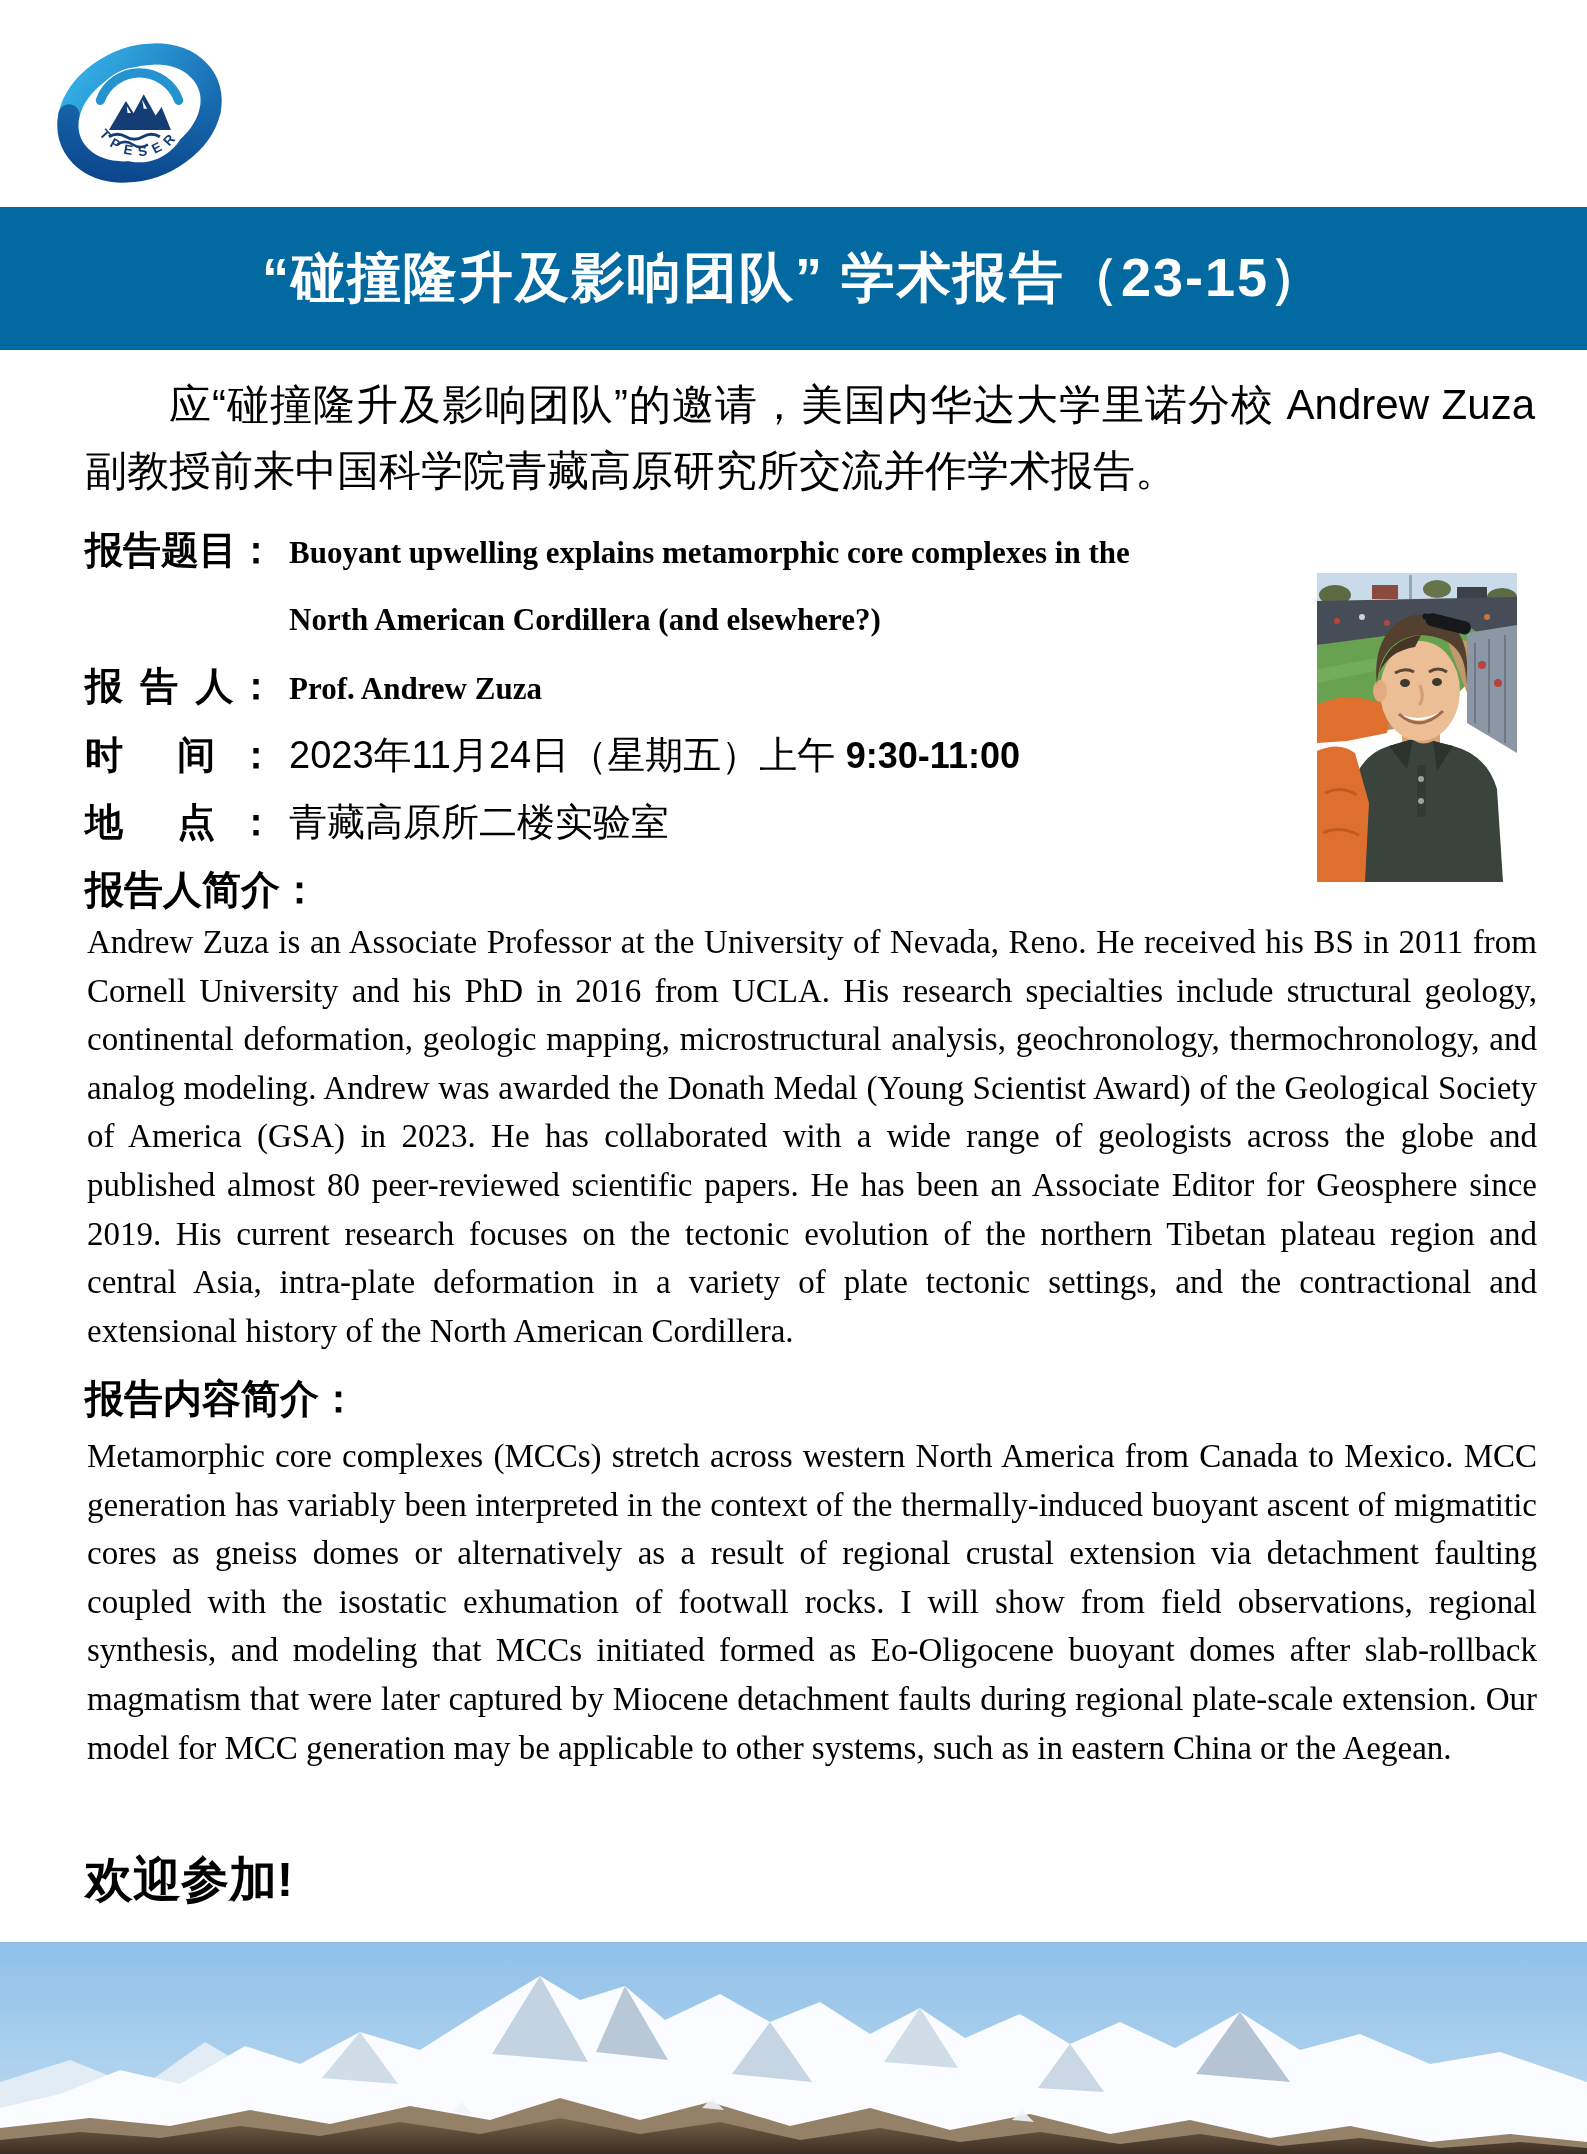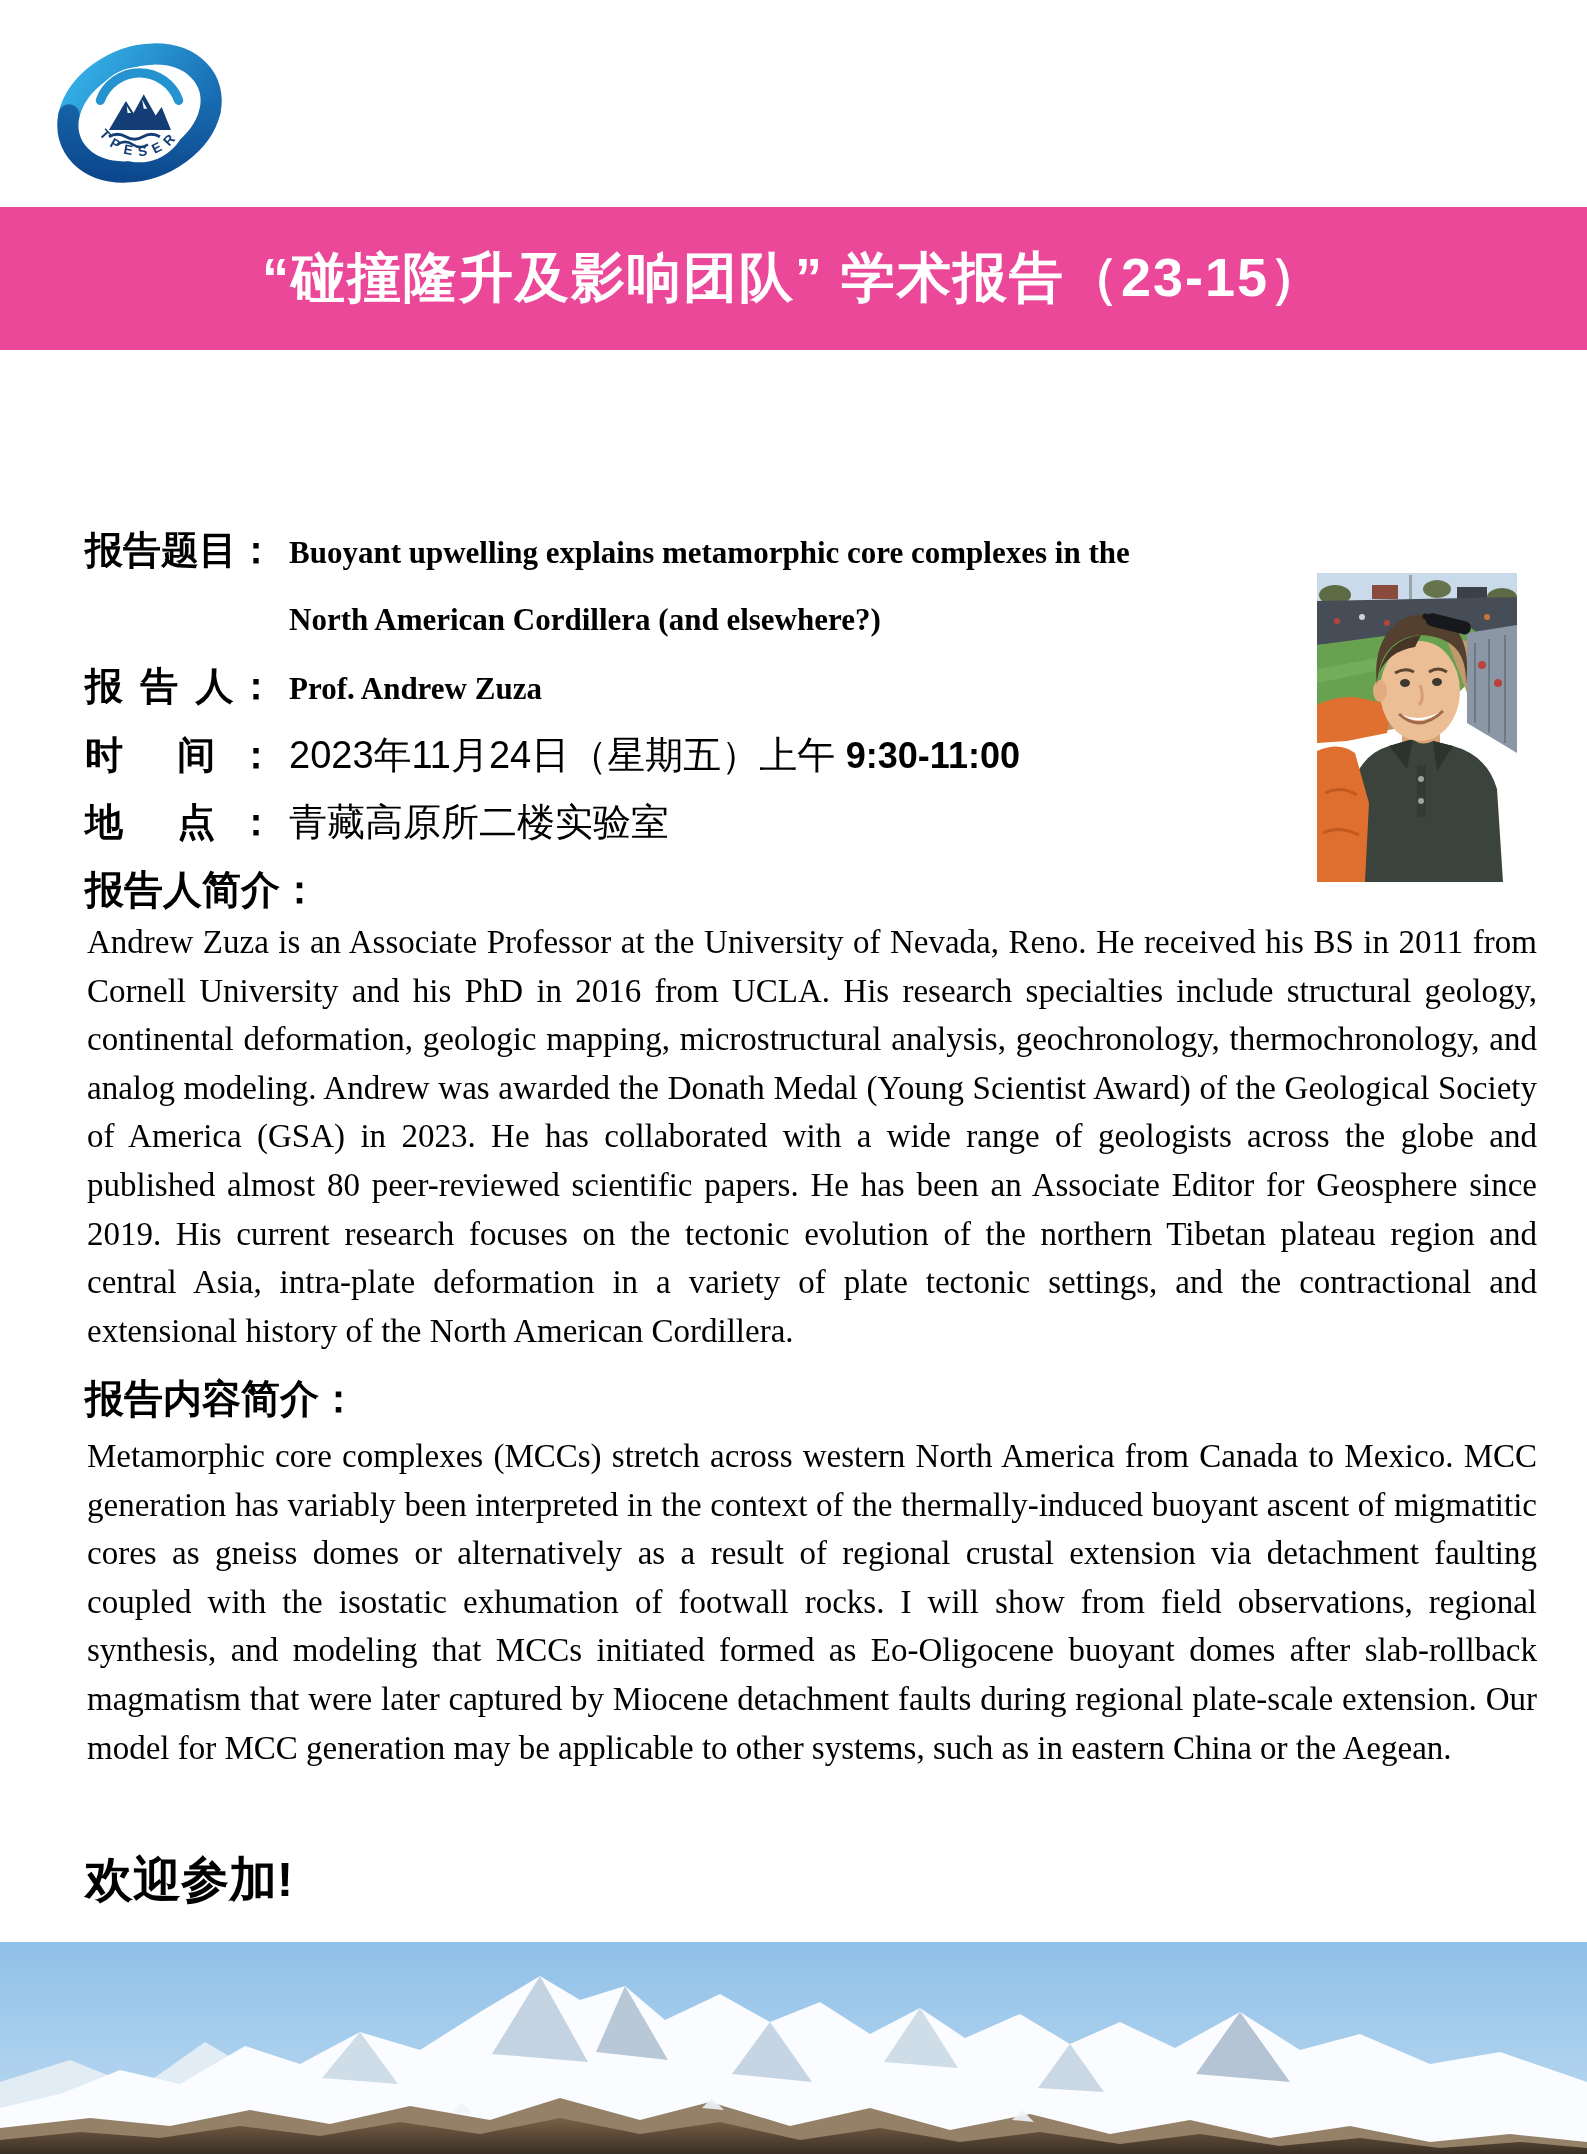--- a/index.html
+++ b/index.html
@@ -17,21 +17,21 @@
     white-space:nowrap;color:#000;
   }
   #title-en{
     font-weight:700;font-size:32.5px;letter-spacing:-0.5px;word-spacing:6px;
     white-space:nowrap;color:#000;margin-top:2px;
     transform:scaleX(0.99);transform-origin:left;
   }
   
   #banner{
     position:absolute;left:0;top:207px;width:1587px;height:143px;
-    background:#ec4899;display:flex;align-items:center;justify-content:center;
+    background:#0369a1;display:flex;align-items:center;justify-content:center;
   }
   #banner-title{
     color:#ffffff;font-weight:900;font-size:54px;letter-spacing:2px;white-space:nowrap;
   }
   
   #intro{
     position:absolute;left:85px;top:372px;width:1450px;
     font-size:42px;line-height:66px;text-align:justify;
   }
   #intro p{margin:0;text-indent:84px;}
@@ -101,20 +101,23 @@
           <textPath href="#tparc" startOffset="50%" text-anchor="middle">TPESER</textPath>
         </text>
       </svg>
     </div>
   </div>
 
   <div id="banner">
     <div id="banner-title">“碰撞隆升及影响团队” 学术报告（23-15）</div>
   </div>
 
+  <div id="intro">
+    <p>应“碰撞隆升及影响团队”的邀请，美国内华达大学里诺分校 Andrew Zuza 副教授前来中国科学院青藏高原研究所交流并作学术报告。</p>
+  </div>
 
   <div id="details">
     <div class="row">
       <span class="dlabel">报告题目：</span>
       <span class="dvalue-serif">
         <span class="tline">Buoyant upwelling explains metamorphic core complexes in the</span>
         <span class="tline">North American Cordillera (and elsewhere?)</span>
       </span>
     </div>
     <div class="row">

